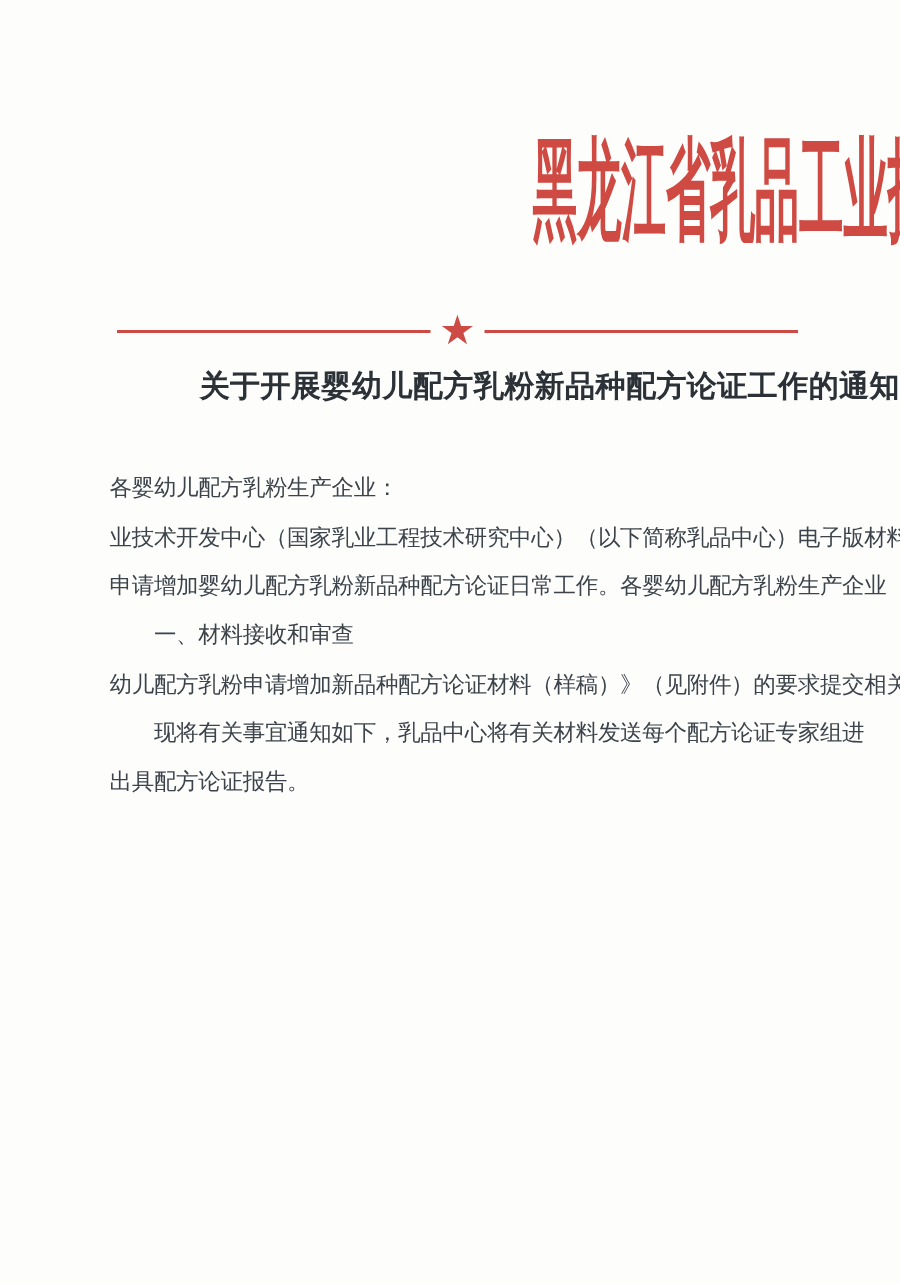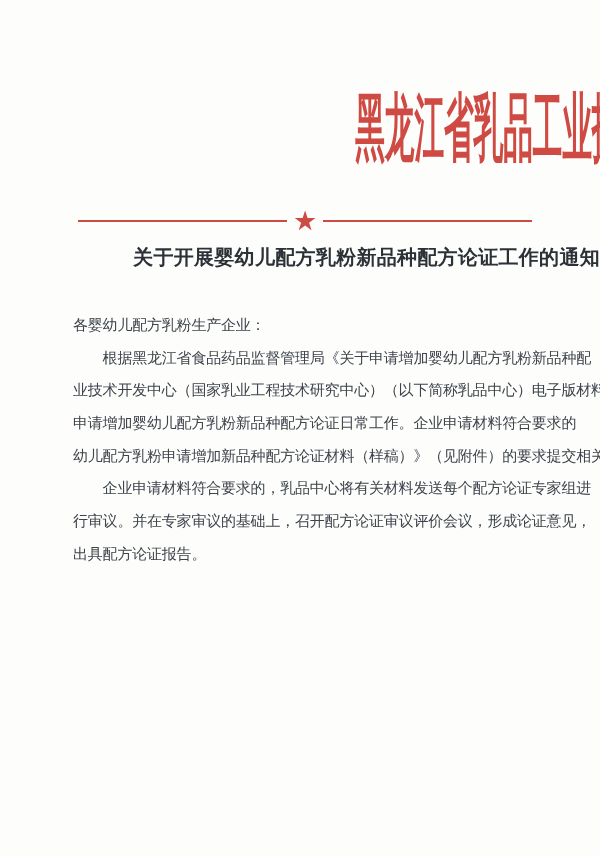--- a/index.html
+++ b/index.html
@@ -108,22 +108,21 @@
   <div class="star-divider">
     <div class="rule"></div>
     <div class="star">★</div>
     <div class="rule"></div>
   </div>
 
   <div class="notice-title">关于开展婴幼儿配方乳粉新品种配方论证工作的通知</div>
 
   <div class="doc-body">
       <div class="body-line">各婴幼儿配方乳粉生产企业：</div>
-      <div class="body-line">　　根据黑龙江省食品药品监督管理局《关于申请增加婴幼儿配方乳粉新品种配</div>
       <div class="body-line">业技术开发中心（国家乳业工程技术研究中心）（以下简称乳品中心）电子版材料</div>
-      <div class="body-line">申请增加婴幼儿配方乳粉新品种配方论证日常工作。企业申请材料符合要求的</div>
+      <div class="body-line">申请增加婴幼儿配方乳粉新品种配方论证日常工作。各婴幼儿配方乳粉生产企业</div>
+      <div class="body-line">　　一、材料接收和审查</div>
       <div class="body-line">幼儿配方乳粉申请增加新品种配方论证材料（样稿）》（见附件）的要求提交相关</div>
-      <div class="body-line">　　企业申请材料符合要求的，乳品中心将有关材料发送每个配方论证专家组进</div>
-      <div class="body-line">行审议。并在专家审议的基础上，召开配方论证审议评价会议，形成论证意见，</div>
+      <div class="body-line">　　现将有关事宜通知如下，乳品中心将有关材料发送每个配方论证专家组进</div>
       <div class="body-line">出具配方论证报告。</div>
     </div>
 
 </div>
 
 </body></html>

